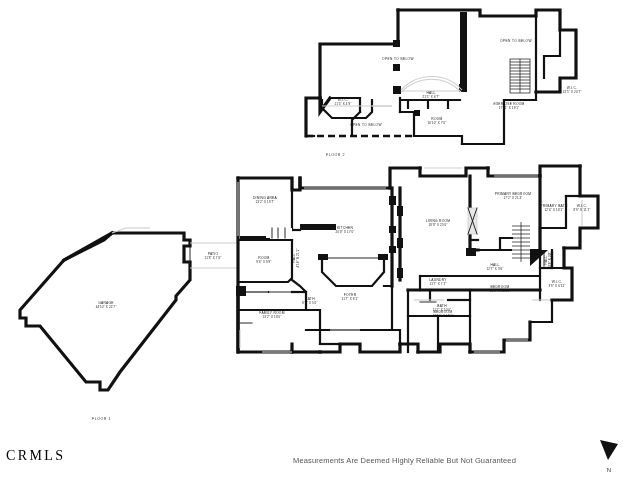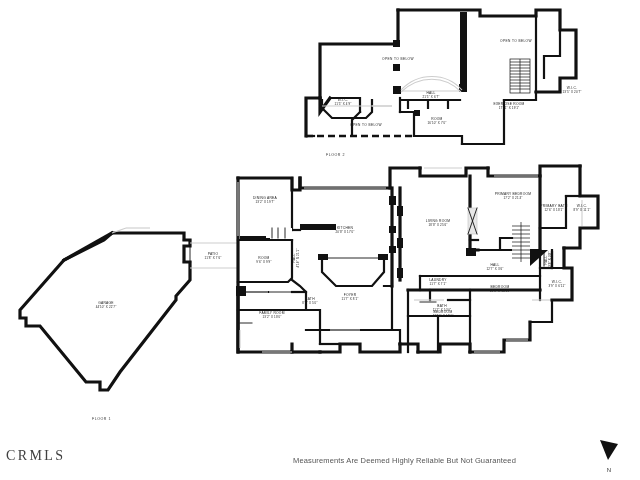--- a/index.html
+++ b/index.html
@@ -30,21 +30,21 @@
   .otb{font-size:3.2px;fill:#222;text-anchor:middle;letter-spacing:0.4px;
        font-family:"Liberation Sans", sans-serif;}
 
   #footnote{
     position:absolute;left:0;top:456px;width:516px;text-align:right;
     font-size:7.5px;color:#565656;letter-spacing:0.15px;
     font-family:"Liberation Sans", sans-serif;
   }
   #watermark{
     position:absolute;left:6px;top:448px;
-    font-size:14px;color:#404040;letter-spacing:2.4px;
+    font-size:14px;color:#000000;letter-spacing:2.4px;
     font-family:"Liberation Serif", serif;
     user-select:none;
   }
   #northmark{position:absolute;left:596px;top:438px;width:26px;height:34px;text-align:center;}
   #northmark .nlabel{font-size:6px;color:#333;line-height:8px;
                      font-family:"Liberation Sans", sans-serif;}
 </style>
 </head>
 <body>
 

